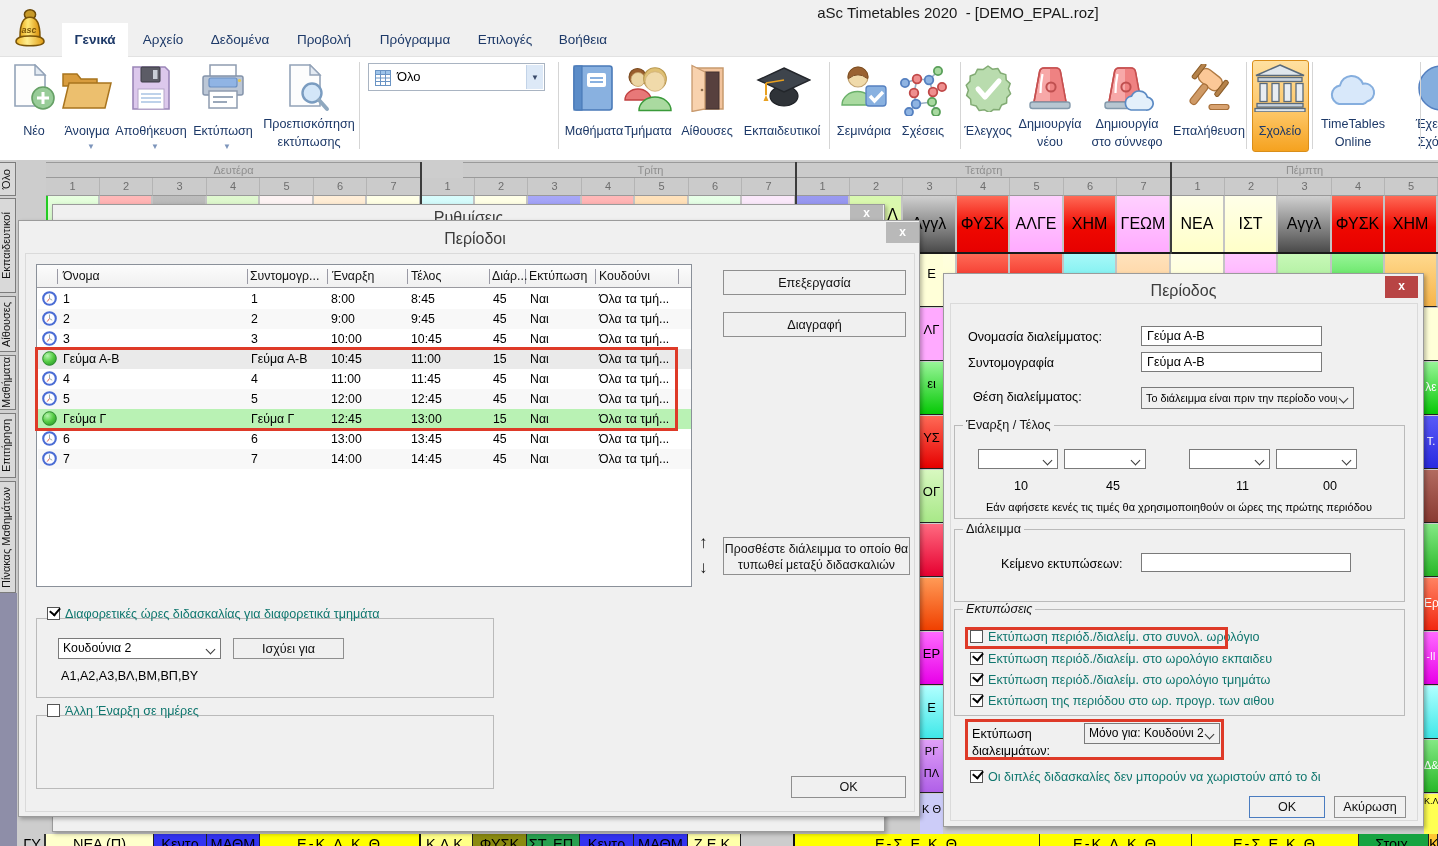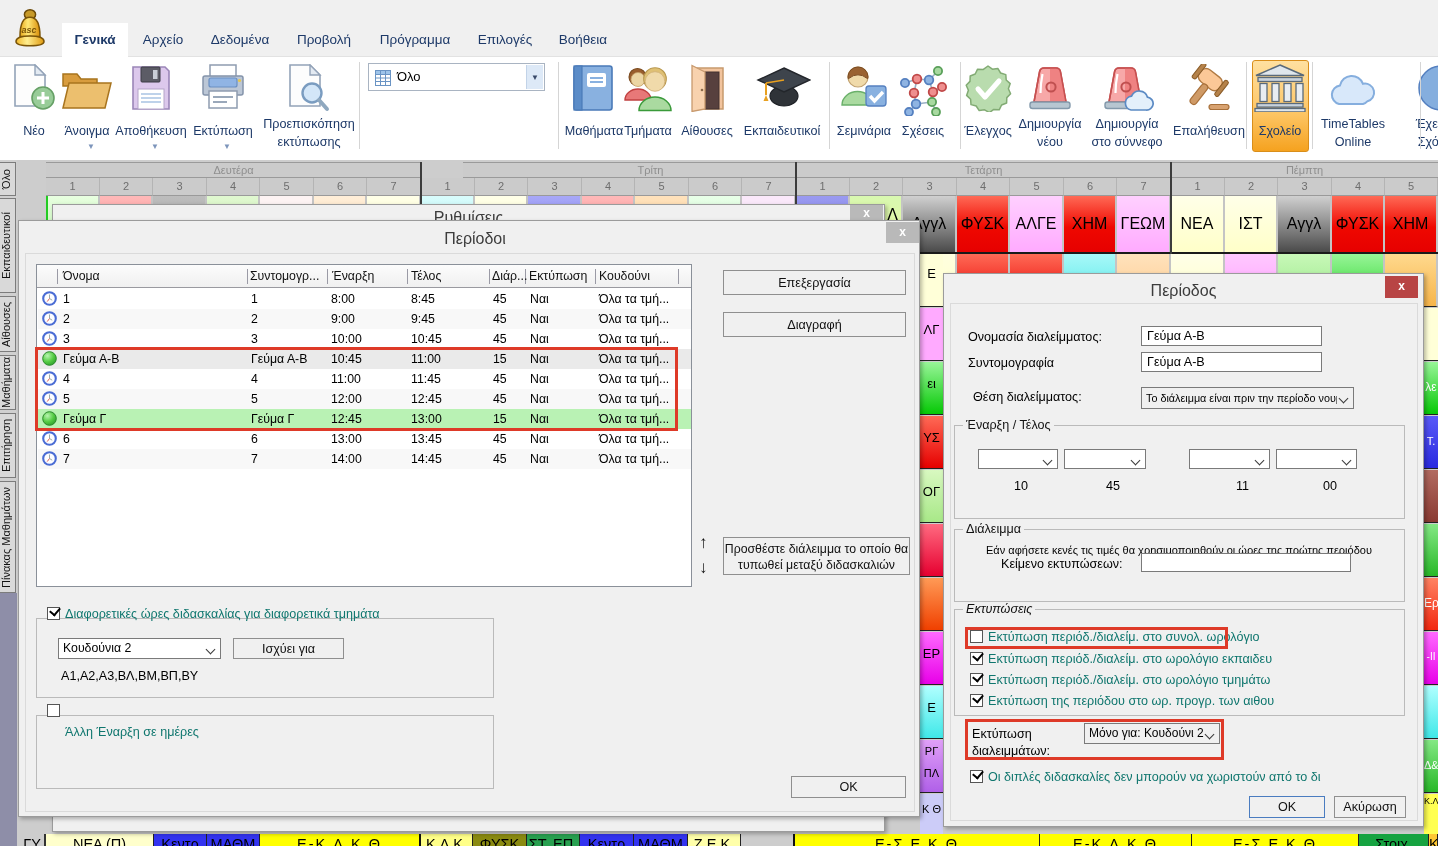--- a/index.html
+++ b/index.html
@@ -61,20 +61,21 @@
     <defs>
  <radialGradient id="ggrn" cx="0.35" cy="0.3" r="0.8">
   <stop offset="0" stop-color="#b8f5b0"></stop>
         <stop offset="0.55" stop-color="#55cc44"></stop>
         <stop offset="1" stop-color="#2a9a2a"></stop>
  </radialGradient>
 </defs>
   </svg>
 <div id="app">
  <div class="abs" id="titlebar"></div>
+ <div class="abs" id="title">aSc Timetables 2020&nbsp; - [DEMO_EPAL.roz]</div>
  <div class="abs" id="menubar">
   <div class="mi act" style="left:62px;width:66px;">Γενικά</div>
   <div class="mi" style="left:134px;width:58px;">Αρχείο</div>
   <div class="mi" style="left:200px;width:80px;">Δεδομένα</div>
   <div class="mi" style="left:287px;width:74px;">Προβολή</div>
   <div class="mi" style="left:369px;width:92px;">Πρόγραμμα</div>
   <div class="mi" style="left:469px;width:72px;">Επιλογές</div>
   <div class="mi" style="left:549px;width:68px;">Βοήθεια</div>
  </div>
  <svg class="abs" style="left:12px;top:5px;" width="36" height="44" viewBox="0 0 36 44">
@@ -596,21 +597,21 @@
   <div class="cb on" style="left:28px;top:386px;background:#fff;"></div>
   <div class="cblbl" style="left:46px;top:386px;">Διαφορετικές ώρες διδασκαλίας για διαφορετικά τμημάτα</div>
   <div class="combo white" style="left:39px;top:417px;width:163px;height:21px;">
         <div class="ct">Κουδούνια 2</div>
         <div class="cv"></div>
       </div>
   <div class="btn" style="left:214px;top:417px;width:111px;height:21px;line-height:20px;">Ισχύει για</div>
   <div class="lbl12" style="left:42px;top:448px;">Α1,Α2,Α3,ΒΛ,ΒΜ,ΒΠ,ΒΥ</div>
   <div class="gbox" style="left:17px;top:494px;width:458px;height:74px;"></div>
   <div class="cb" style="left:28px;top:483px;"></div>
-  <div class="cblbl" style="left:46px;top:483px;margin-top:21px;">Άλλη Έναρξη σε ημέρες</div>
+  <div class="cblbl" style="left:46px;top:483px;">Άλλη Έναρξη σε ημέρες</div>
   <div class="btn" style="left:772px;top:555px;width:115px;height:22px;line-height:21px;">OK</div>
  </div>
  <div class="abs dlg" id="dlgP2" style="left:943px;top:273px;width:481px;height:554px;">
   <div class="dtitle" style="top:8px;">Περίοδος</div>
   <div class="xbtn red" style="left:441px;top:2px;">x</div>
   <div class="abs" style="left:6px;top:29px;width:468px;height:518px;border:1px solid #dadada;"></div>
   <div class="lbl12" style="left:24px;top:56px;">Ονομασία διαλείμματος:</div>
   <div class="tfield" style="left:197px;top:52px;width:181px;height:20px;">Γεύμα Α-Β</div>
   <div class="lbl12" style="left:24px;top:82px;">Συντομογραφία</div>
   <div class="tfield" style="left:197px;top:78px;width:181px;height:20px;">Γεύμα Α-Β</div>
@@ -634,21 +635,21 @@
         <div class="cv"></div>
       </div>
   <div class="combo white" style="left:332px;top:175px;width:81px;height:20px;">
         <div class="ct"></div>
         <div class="cv"></div>
       </div>
   <div class="lbl12" style="left:70px;top:205px;">10</div>
   <div class="lbl12" style="left:162px;top:205px;">45</div>
   <div class="lbl12" style="left:292px;top:205px;">11</div>
   <div class="lbl12" style="left:379px;top:205px;">00</div>
-  <div class="lbl12" style="left:0;top:227px;width:470px;text-align:center;font-size:11px;margin-top:43px;">Εάν αφήσετε κενές τις τιμές θα χρησιμοποιηθούν οι ώρες της πρώτης περιόδου</div>
+  <div class="lbl12" style="left:0;top:227px;width:470px;text-align:center;font-size:11px;">Εάν αφήσετε κενές τις τιμές θα χρησιμοποιηθούν οι ώρες της πρώτης περιόδου</div>
   <div class="gbox" style="left:10px;top:255px;width:451px;height:73px;"></div>
   <div class="gleg" style="left:19px;top:248px;">Διάλειμμα</div>
   <div class="lbl12" style="left:57px;top:283px;">Κείμενο εκτυπώσεων:</div>
   <div class="tfield" style="left:197px;top:279px;width:210px;height:19px;"></div>
   <div class="gbox" style="left:10px;top:335px;width:451px;height:107px;"></div>
   <div class="gleg" style="left:19px;top:328px;font-style:italic;">Εκτυπώσεις</div>
   <div class="cb" style="left:26px;top:356px;"></div>
   <div class="cblbl" style="left:44px;top:356px;">Εκτύπωση περιόδ./διαλείμ. στο συνολ. ωρολόγιο</div>
   <div class="cb on" style="left:26px;top:378px;"></div>
   <div class="cblbl" style="left:44px;top:378px;">Εκτύπωση περιόδ./διαλείμ. στο ωρολόγιο εκπαιδευ</div>

